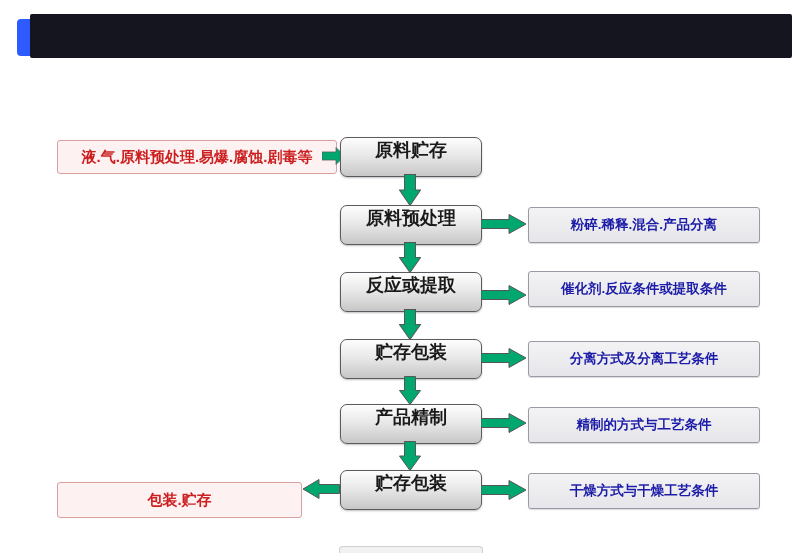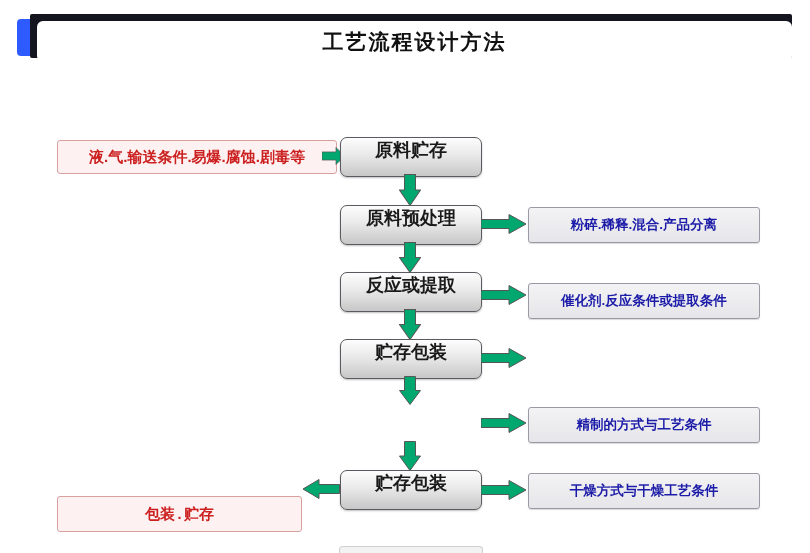--- a/index.html
+++ b/index.html
@@ -30,54 +30,54 @@
         display:flex;align-items:center;justify-content:center;
         font-size:15px;font-weight:bold;color:#cc1f1f;}
   .arrow{position:absolute;}
   .arrow svg{display:block;width:100%;height:100%;}
   .cutoff{position:absolute;left:339px;top:546px;width:142px;height:8px;
         background:#f2f2f2;border:1px solid #cfcfcf;border-bottom:none;border-radius:4px 4px 0 0;}
 
   
   .s0{top:137px}.s1{top:205px}.s2{top:272px}.s3{top:339px}.s4{top:404px}.s5{top:470px}
   
-  .n1{top:207px}.n2{top:283px}.n3{top:341px}.n4{top:407px}.n5{top:473px}
+  .n1{top:207px}.n2{top:271px}.n3{top:341px}.n4{top:407px}.n5{top:473px}
 </style>
 </head>
 <body>
 
 <div class="canvas">
 
   <div class="hdr-blue"></div>
   <div class="hdr-dark"></div>
-  <div class="hdr-card">
-    <span class="hdr-title">工艺流程设计方法</span>
-  </div>
 
   <div class="pinkbox" style="left:57px;top:140px;width:278px;height:32px;">
-    <span>液.气.输送条件.易爆.腐蚀.剧毒等</span>
+    <span>液.气.原料预处理.易爆.腐蚀.剧毒等</span>
   </div>
 
   <div class="arrow" style="left:322px;top:147px;width:23px;height:18px;">
     <svg viewBox="0 0 46 20" preserveAspectRatio="none">
       <polygon points="0,5.5 28,5.5 28,0.5 45,10 28,19.5 28,14.5 0,14.5" fill="#00a870" stroke="#565656" stroke-width="1"></polygon>
     </svg>
   </div>
 
   <div class="step s0">
     <span>原料贮存</span>
   </div>
   <div class="step s1">
     <span>原料预处理</span>
   </div>
   <div class="step s2">
     <span>反应或提取</span>
   </div>
   <div class="step s3">
     <span>贮存包装</span>
+  </div>
+  <div class="step s4">
+    <span>产品精制</span>
   </div>
   <div class="step s5">
     <span>贮存包装</span>
   </div>
 
   <div class="arrow" style="left:399px;top:174px;width:22px;height:32px;">
     <svg viewBox="0 0 22 30" preserveAspectRatio="none">
         <polygon points="5.5,0.5 16.5,0.5 16.5,15 21.5,15 11,29.5 0.5,15 5.5,15" fill="#00a870" stroke="#565656" stroke-width="1"></polygon>
       </svg>
   </div>
@@ -127,32 +127,35 @@
         <polygon points="0,5.5 28,5.5 28,0.5 45,10 28,19.5 28,14.5 0,14.5" fill="#00a870" stroke="#565656" stroke-width="1"></polygon>
       </svg>
   </div>
 
   <div class="note n1">
     <span>粉碎.稀释.混合.产品分离</span>
   </div>
   <div class="note n2">
     <span>催化剂.反应条件或提取条件</span>
   </div>
+  <div class="note n3">
+    <span>分离方式及分离工艺条件</span>
+  </div>
   <div class="note n4">
     <span>精制的方式与工艺条件</span>
   </div>
   <div class="note n5">
     <span>干燥方式与干燥工艺条件</span>
   </div>
 
   <div class="arrow" style="left:302px;top:479px;width:38px;height:20px;">
     <svg viewBox="0 0 38 20" preserveAspectRatio="none">
         <polygon points="37.5,5.5 17,5.5 17,0.5 1,10 17,19.5 17,14.5 37.5,14.5" fill="#00a870" stroke="#565656" stroke-width="1"></polygon>
       </svg>
   </div>
 
-  <div class="pinkbox" style="left:57px;top:496px;width:243px;height:34px;font-family:Liberation Mono, monospace;">
+  <div class="pinkbox" style="left:57px;top:482px;width:243px;height:34px;">
     <span>包装.贮存</span>
   </div>
 
   <div class="cutoff"></div>
 
 </div>
 
 </body></html>

